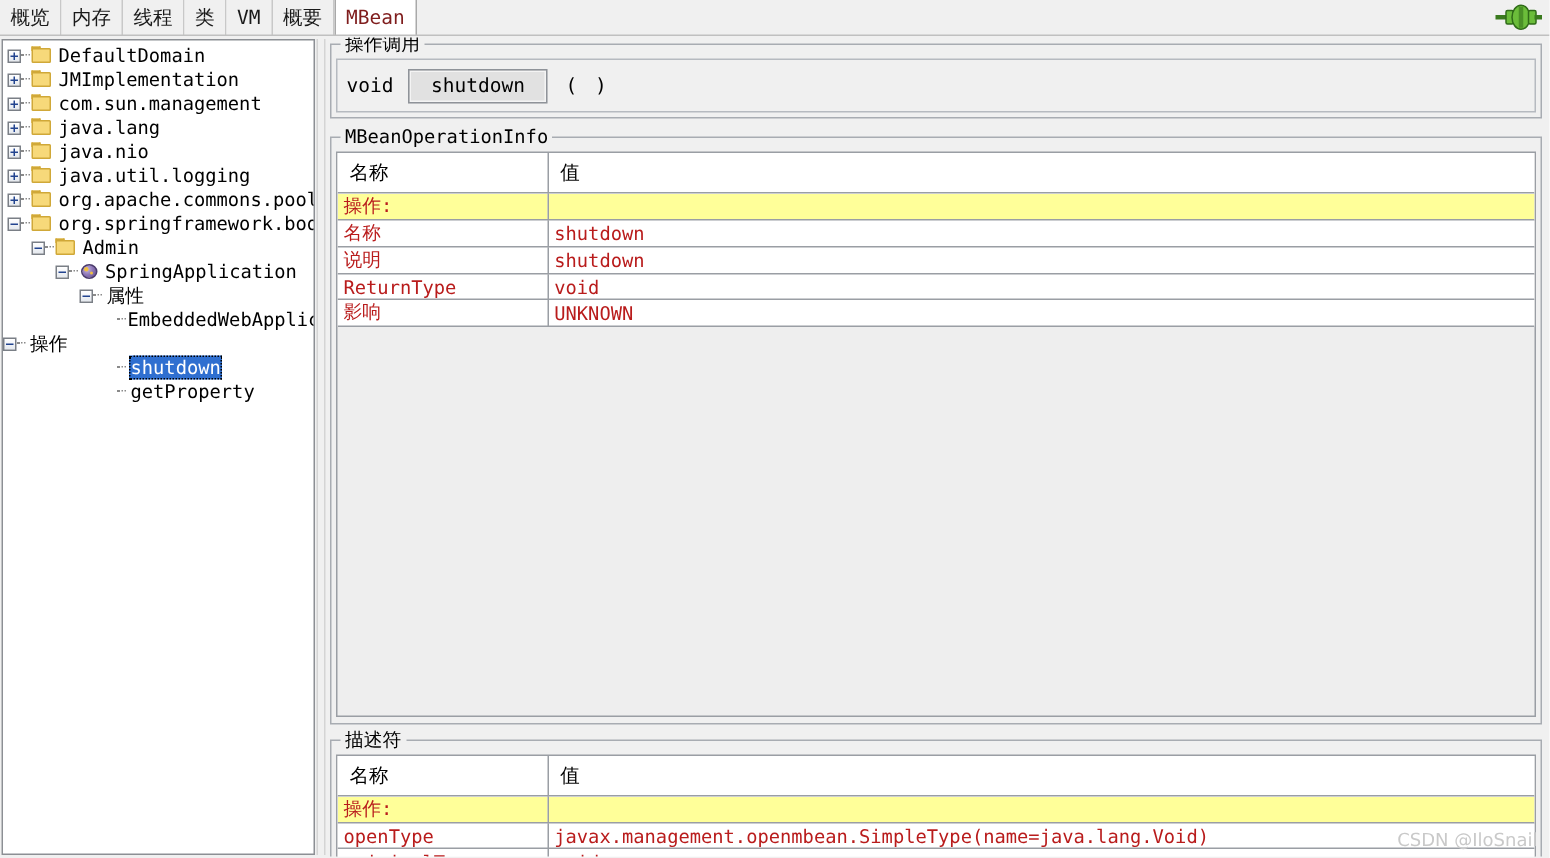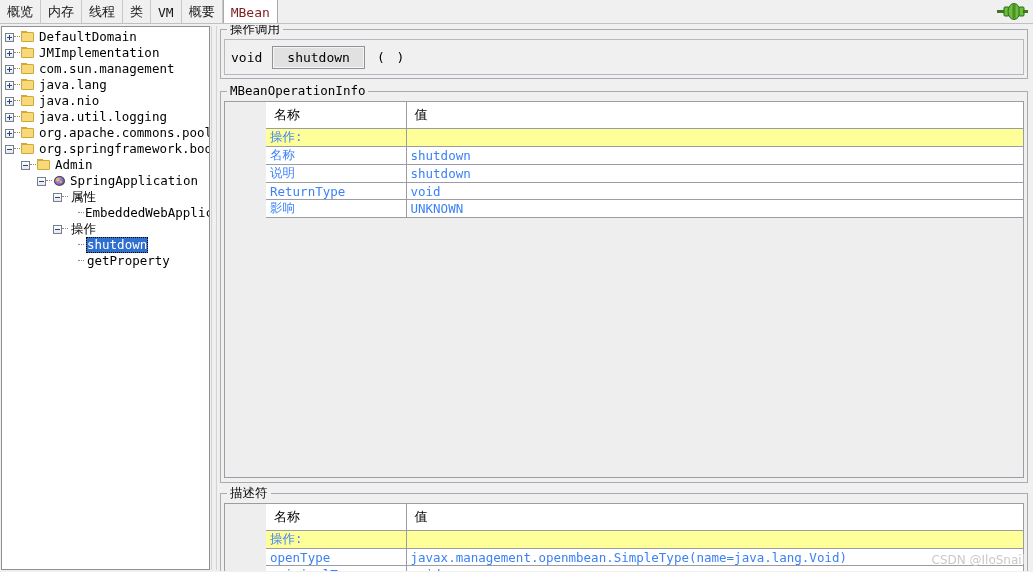--- a/index.html
+++ b/index.html
@@ -262,21 +262,20 @@
   #descriptor { left: 2px; top: 468px; width: 808px; height: 104px; }
 
   .tablewrap {
     position: absolute;
     left: 3px; top: 9px;
     right: 3px; bottom: 4px;
     background: #eeeeee;
     border: 1px solid #9a9ea4;
     box-sizing: border-box;
     overflow: hidden;
-    padding-left: 41px;
   }
   table.jtable {
     width: 100%;
     border-collapse: collapse;
     table-layout: fixed;
     font-family: "DejaVu Sans Mono", "Liberation Mono", monospace;
     font-size: 12.5px;
     background: #ffffff;
   }
   table.jtable th {
@@ -291,21 +290,21 @@
     border-bottom: 1px solid #9a9ea4;
     color: #000;
     vertical-align: middle;
   }
   table.jtable th:last-child { border-right: none; }
   table.jtable td {
     height: 16px;
     padding: 0 0 0 4px;
     border-right: 1px solid #9a9ea4;
     border-bottom: 1px solid #9a9ea4;
-    color: #3b82f6;
+    color: #b91c1c;
     white-space: nowrap;
     overflow: hidden;
     vertical-align: middle;
     background: #ffffff;
   }
   table.jtable td:last-child { border-right: none; }
   table.jtable tr.hl td { background: #ffff99; }
   .col-name { width: 140px; }
 
   
@@ -443,21 +442,21 @@
           <span class="dots"></span>
           <span style="width: 2px;"></span>
           <span class="tlabel">属性</span>
         </div>
         <div class="tnode" style="padding-left: 67px;">
           <span class="toggle-spacer"></span>
           <span class="dots"></span>
           <span style="width: 2px;"></span>
           <span class="tlabel">EmbeddedWebApplicationContext</span>
         </div>
-        <div class="tnode" style="padding-left: 51px;">
+        <div class="tnode" style="">
           <span class="toggle"></span>
           <span class="dots"></span>
           <span style="width: 2px;"></span>
           <span class="tlabel">操作</span>
         </div>
         <div class="tnode" style="padding-left: 67px;">
           <span class="toggle-spacer"></span>
           <span class="dots"></span>
           <span style="width: 2px;"></span>
           <span class="tlabel sel">shutdown</span>

